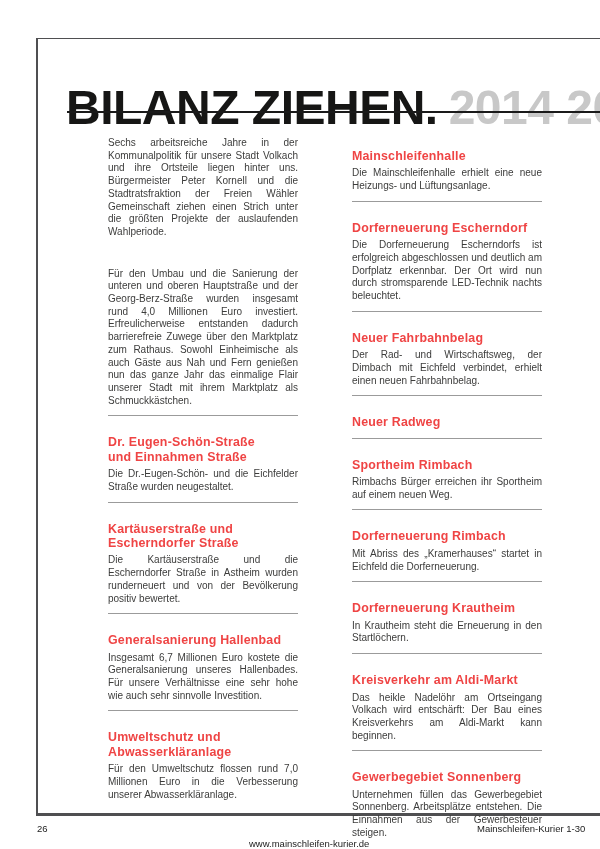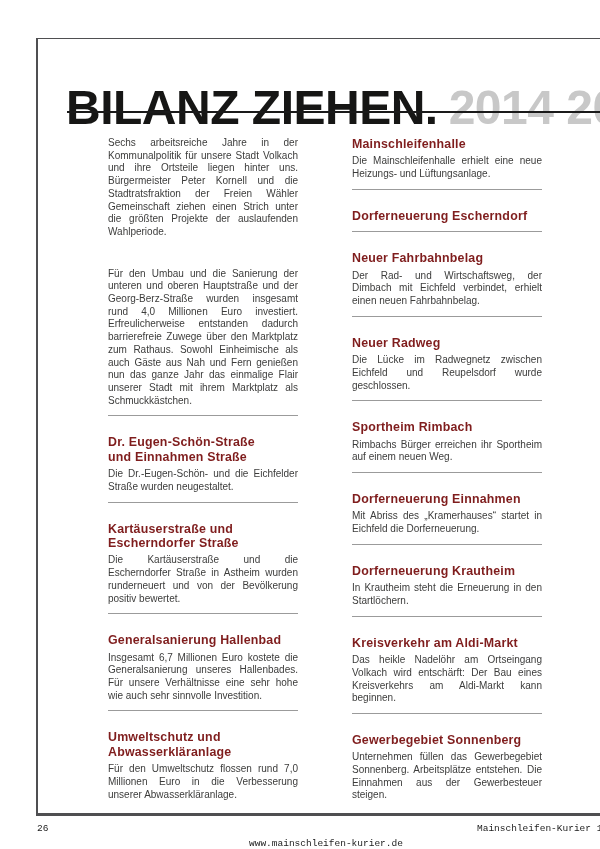--- a/index.html
+++ b/index.html
@@ -52,26 +52,26 @@
   
   .col {
     position: absolute;
     top: 137px;
     width: 190px;
   }
   .col-left  { left: 108px; }
   .col-right { left: 352px; }
 
   .sec h3 {
-    margin: 0 0 4px 0;
+    margin: 12px 0 4px 0;
     font-size: 12.4px;
     line-height: 14.4px;
     letter-spacing: 0.2px;
     font-weight: bold;
-    color: #7f1d1d;
+    color: #ef4444;
     white-space: pre-line;
   }
   .sec p {
     margin: 0;
     font-size: 10px;
     line-height: 12.7px;
     color: #3c3c3b;
     text-align: justify;
     hyphens: auto;
     -webkit-hyphens: auto;
@@ -79,21 +79,21 @@
   .sec hr {
     border: none;
     border-top: 1px solid #9b9b9b;
     margin: 8px 0 19px 0;
   }
   .sec.gap-top { margin-top: 29px; }
 
   
   .footer-item {
     position: absolute;
-    font-family: Liberation Mono, monospace;
+    font-family: Liberation Sans, sans-serif;
     font-size: 9.5px;
     color: #1c1c1c;
     white-space: nowrap;
   }
   #footer-page  { left: 37px;  top: 823px; }
   #footer-site  { left: 249px; top: 838px; }
   #footer-issue { left: 477px; top: 823px; }
 </style>
 </head>
 <body>
@@ -145,43 +145,43 @@
 <div class="col col-right">
 
   <section class="sec">
     <h3>Mainschleifenhalle</h3>
     <p>Die Mainschleifenhalle erhielt eine neue Heizungs- und Lüftungsanlage.</p>
     <hr>
   </section>
 
   <section class="sec">
     <h3>Dorferneuerung Escherndorf</h3>
+    <p>Die Dorferneuerung Escherndorfs ist erfolgreich abgeschlossen und deutlich am Dorfplatz erkennbar. Der Ort wird nun durch stromsparende LED-Technik nachts beleuchtet.</p>
     <hr>
   </section>
 
   <section class="sec">
     <h3>Neuer Fahrbahnbelag</h3>
     <p>Der Rad- und Wirtschaftsweg, der Dimbach mit Eichfeld verbindet, erhielt einen neuen Fahrbahnbelag.</p>
     <hr>
   </section>
 
   <section class="sec">
     <h3>Neuer Radweg</h3>
-    <p>Die Lücke im Radwegnetz zwischen Eichfeld und Reupelsdorf wurde geschlossen.</p>
     <hr>
   </section>
 
   <section class="sec">
     <h3>Sportheim Rimbach</h3>
     <p>Rimbachs Bürger erreichen ihr Sportheim auf einem neuen Weg.</p>
     <hr>
   </section>
 
   <section class="sec">
-    <h3>Dorferneuerung Einnahmen</h3>
+    <h3>Dorferneuerung Rimbach</h3>
     <p>Mit Abriss des „Kramerhauses“ startet in Eichfeld die Dorferneuerung.</p>
     <hr>
   </section>
 
   <section class="sec">
     <h3>Dorferneuerung Krautheim</h3>
     <p>In Krautheim steht die Erneuerung in den Startlöchern.</p>
     <hr>
   </section>
 

